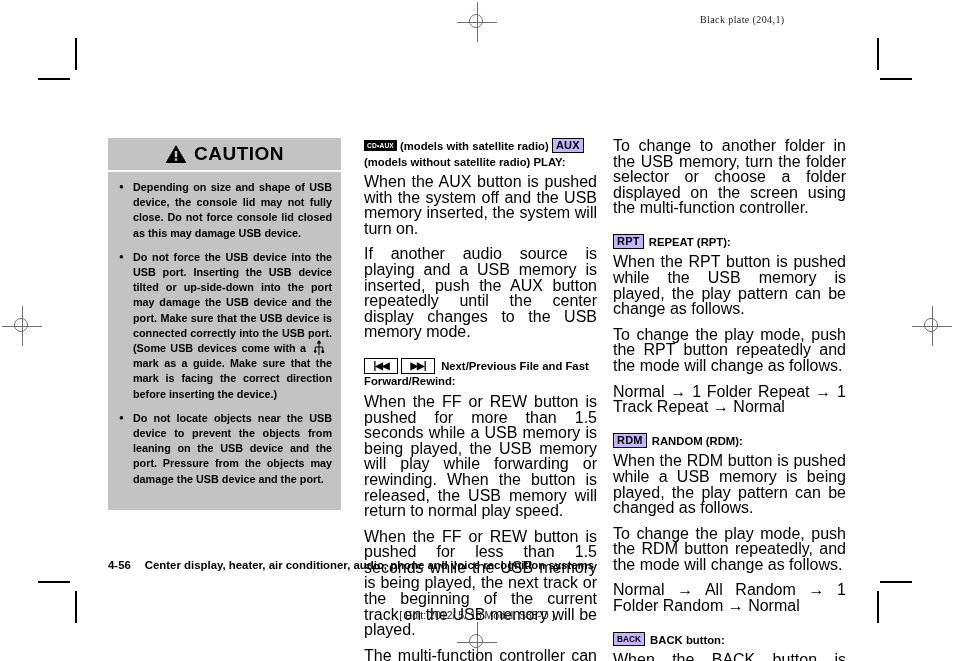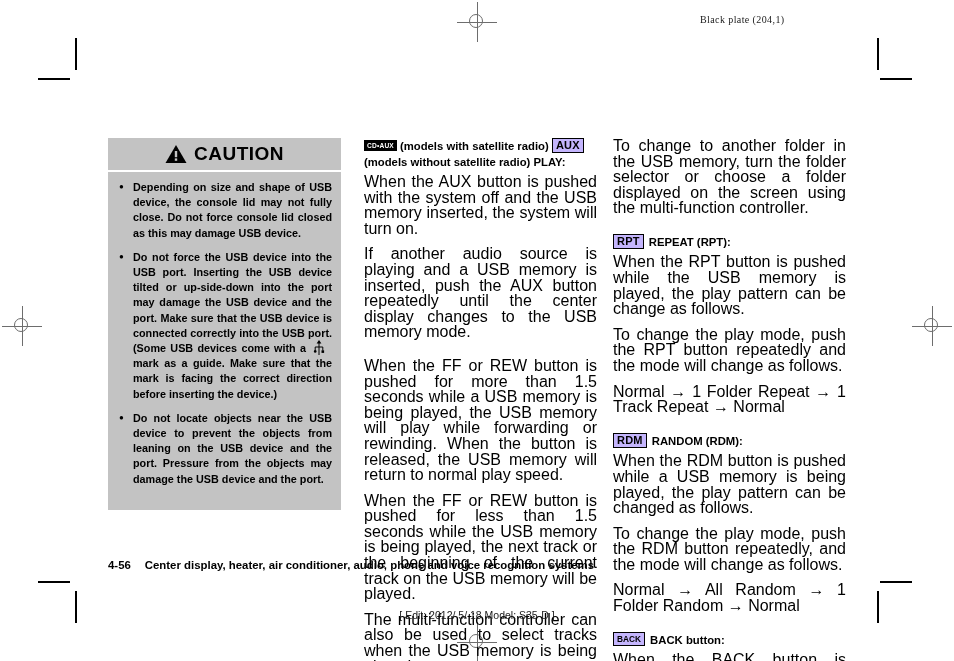--- a/index.html
+++ b/index.html
@@ -296,20 +296,21 @@
 
     <div>
       <div class="sec-head"><span class="cdaux-chip">CD•AUX</span><span>(models with satellite radio)</span> <span class="btn-chip">AUX</span> <span>(models without satellite radio) PLAY:</span></div>
       <p class="body">When the AUX button is pushed with the system off and the USB memory inserted, the system will turn on.</p>
       <p class="body last">If another audio source is playing and a USB memory is inserted, push the AUX button repeatedly until the center display changes to the USB memory mode.</p>
     </div>
 
     <div class="gap-md"></div>
 
     <div>
+      <div class="sec-head"><span class="nav-chip">|◀◀</span><span class="nav-chip">▶▶|</span> <span>Next/Previous File and Fast Forward/Rewind:</span></div>
       <p class="body">When the FF or REW button is pushed for more than 1.5 seconds while a USB memory is being played, the USB memory will play while forwarding or rewinding. When the button is released, the USB memory will return to normal play speed.</p>
       <p class="body">When the FF or REW button is pushed for less than 1.5 seconds while the USB memory is being played, the next track or the beginning of the current track on the USB memory will be played.</p>
       <p class="body last">The multi-function controller can also be used to select tracks when the USB memory is being played.</p>
     </div>
 
   </div>
 
   <div class="col col-3">
 
     <div>

